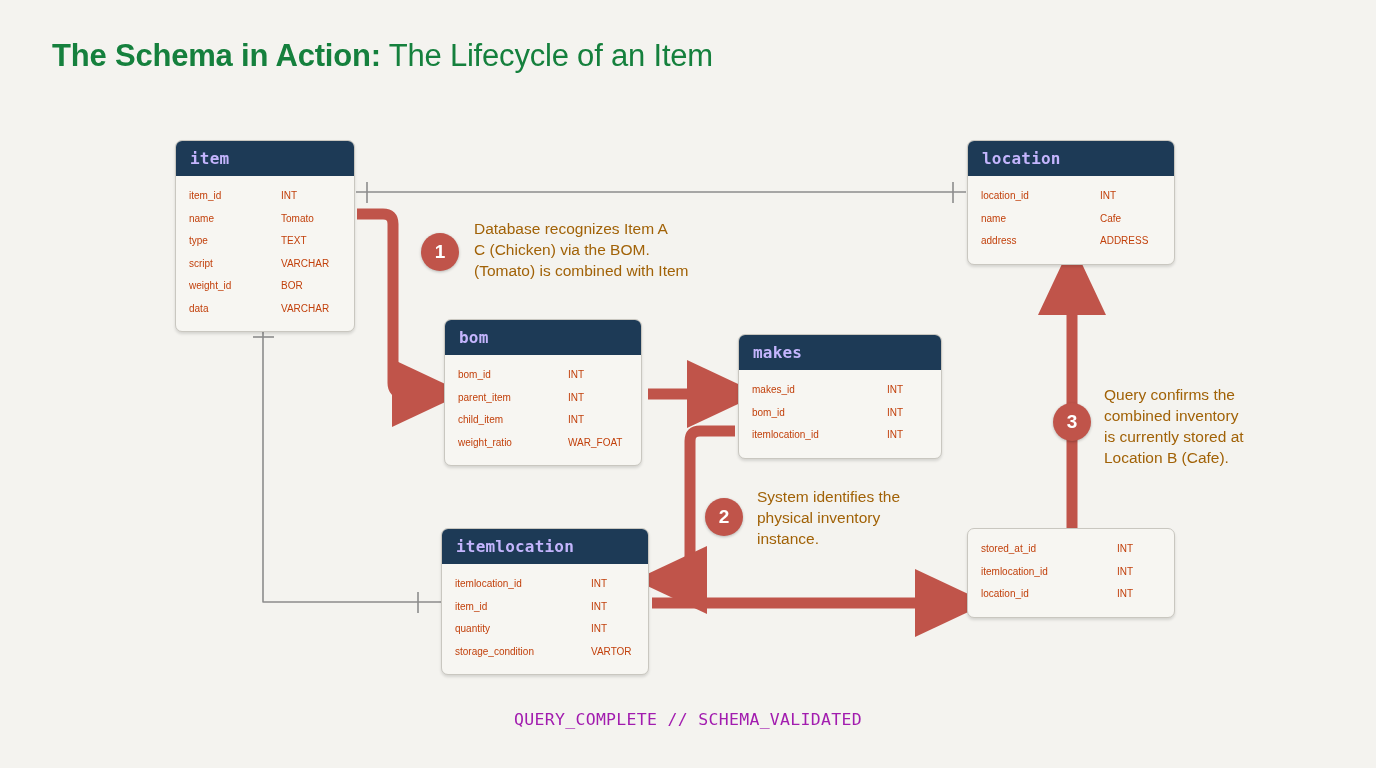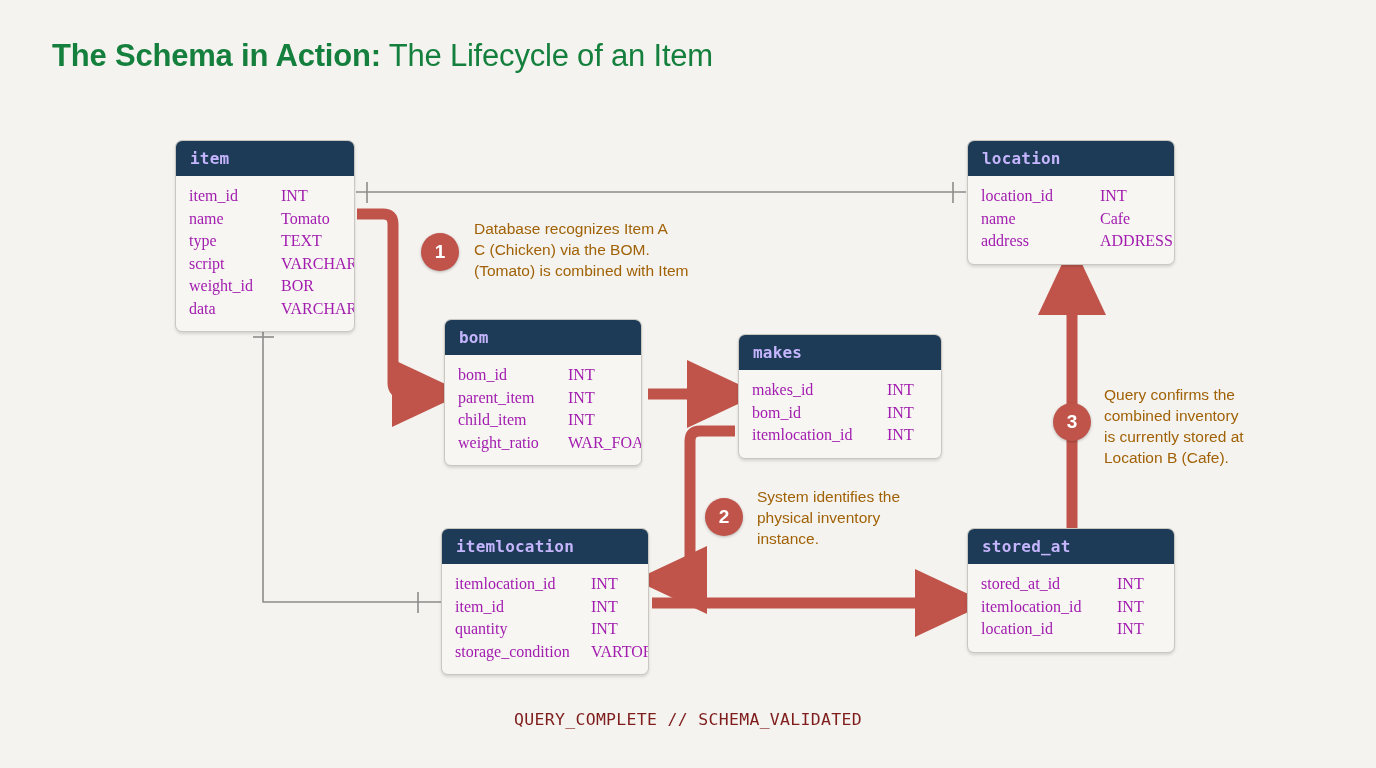--- a/index.html
+++ b/index.html
@@ -54,23 +54,23 @@
     font-size: 16px;
     font-weight: bold;
     padding: 8px 0 8px 14px;
     letter-spacing: 0.2px;
   }
   .table-body {
     padding: 9px 13px 11px 13px;
   }
   .field-row {
     display: flex;
-    font-family: Liberation Serif, serif;
-    font-size: 16px;
-    color: #a21caf;
+    font-family: Liberation Sans, sans-serif;
+    font-size: 10px;
+    color: #c2410c;
     line-height: 22.5px;
     white-space: nowrap;
   }
   .field-name { flex: 0 0 auto; }
   .field-type { flex: 0 0 auto; }
 
   
   .step-badge {
     position: absolute;
     width: 38px;
@@ -98,21 +98,21 @@
 
   
   #footer-status {
     position: absolute;
     left: 0;
     top: 710px;
     width: 1376px;
     text-align: center;
     font-family: "DejaVu Sans Mono", monospace;
     font-size: 16.5px;
-    color: #7f1d1d;
+    color: #a21caf;
     letter-spacing: 0.3px;
   }
 </style>
 </head>
 <body>
 
 <div id="canvas">
 
   <div id="page-title">
     <span class="strong">The Schema in Action:</span><span class="light"> The Lifecycle of an Item</span>
@@ -252,21 +252,20 @@
         <span class="field-type">INT</span>
       </div>
       <div class="field-row">
         <span class="field-name" style="width:136px">storage_condition</span>
         <span class="field-type">VARTOR</span>
       </div>
     </div>
   </div>
 
   <div class="table-card" style="left:967px; top:528px; width:208px;">
-    <div class="table-head">stored_at</div>
     <div class="table-body">
       <div class="field-row">
         <span class="field-name" style="width:136px">stored_at_id</span>
         <span class="field-type">INT</span>
       </div>
       <div class="field-row">
         <span class="field-name" style="width:136px">itemlocation_id</span>
         <span class="field-type">INT</span>
       </div>
       <div class="field-row">

